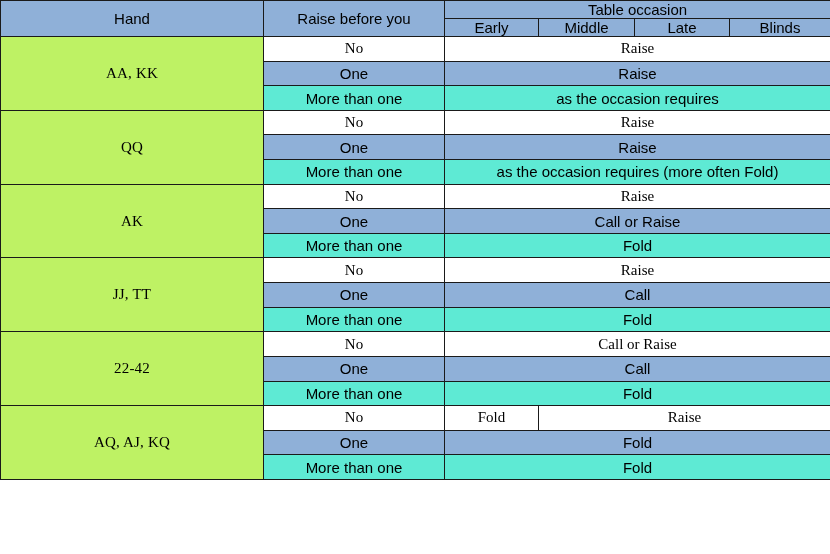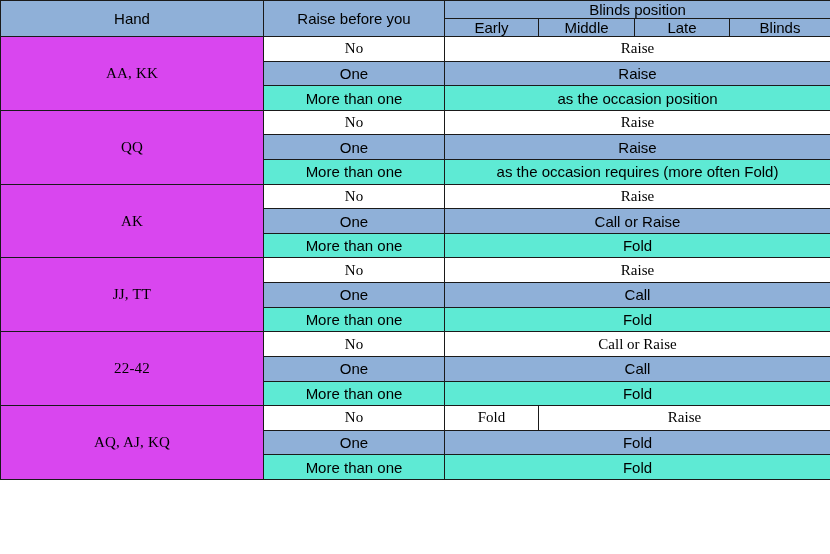--- a/index.html
+++ b/index.html
@@ -47,21 +47,21 @@
   .hdr-main {
     font-size: 16px;
   }
   .hdr-sub {
     font-size: 14.5px;
     margin-top: 42px;
   }
 
   
   .hand-cell {
-    background: #d946ef;
+    background: #bef264;
     font-weight: bold;
     font-size: 15px;
     color: #000000;
     border: 2px solid #2d2d2d;
     letter-spacing: 0.2px;
   }
 
   
   .r-no {
     background: #ffffff;
@@ -107,42 +107,42 @@
     <col style="width:181px">
     <col style="width:94px">
     <col style="width:96px">
     <col style="width:95px">
     <col style="width:101px">
   </colgroup>
   <thead>
     <tr>
       <th class="hdr hdr-main" rowspan="2">Hand</th>
       <th class="hdr hdr-main" rowspan="2">Raise before you</th>
-      <th class="hdr hdr-main" colspan="4">Blinds position</th>
+      <th class="hdr hdr-main" colspan="4">Table occasion</th>
     </tr>
     <tr>
       <th class="hdr hdr-sub">Early</th>
       <th class="hdr hdr-sub">Middle</th>
       <th class="hdr hdr-sub">Late</th>
       <th class="hdr hdr-sub">Blinds</th>
     </tr>
   </thead>
   <tbody id="table-body">
       <tr class="block-top">
         <td class="hand-cell" rowspan="3">AA, KK</td>
         <td class="r-no raise-col">No</td>
         <td class="r-no" colspan="4">Raise</td>
       </tr>
       <tr>
         <td class="r-one raise-col">One</td>
         <td class="r-one" colspan="4">Raise</td>
       </tr>
       <tr class="block-bottom">
         <td class="r-many raise-col">More than one</td>
-        <td class="r-many" colspan="4">as the occasion position</td>
+        <td class="r-many" colspan="4">as the occasion requires</td>
       </tr>
       <tr class="block-top">
         <td class="hand-cell" rowspan="3">QQ</td>
         <td class="r-no raise-col">No</td>
         <td class="r-no" colspan="4">Raise</td>
       </tr>
       <tr>
         <td class="r-one raise-col">One</td>
         <td class="r-one" colspan="4">Raise</td>
       </tr>

